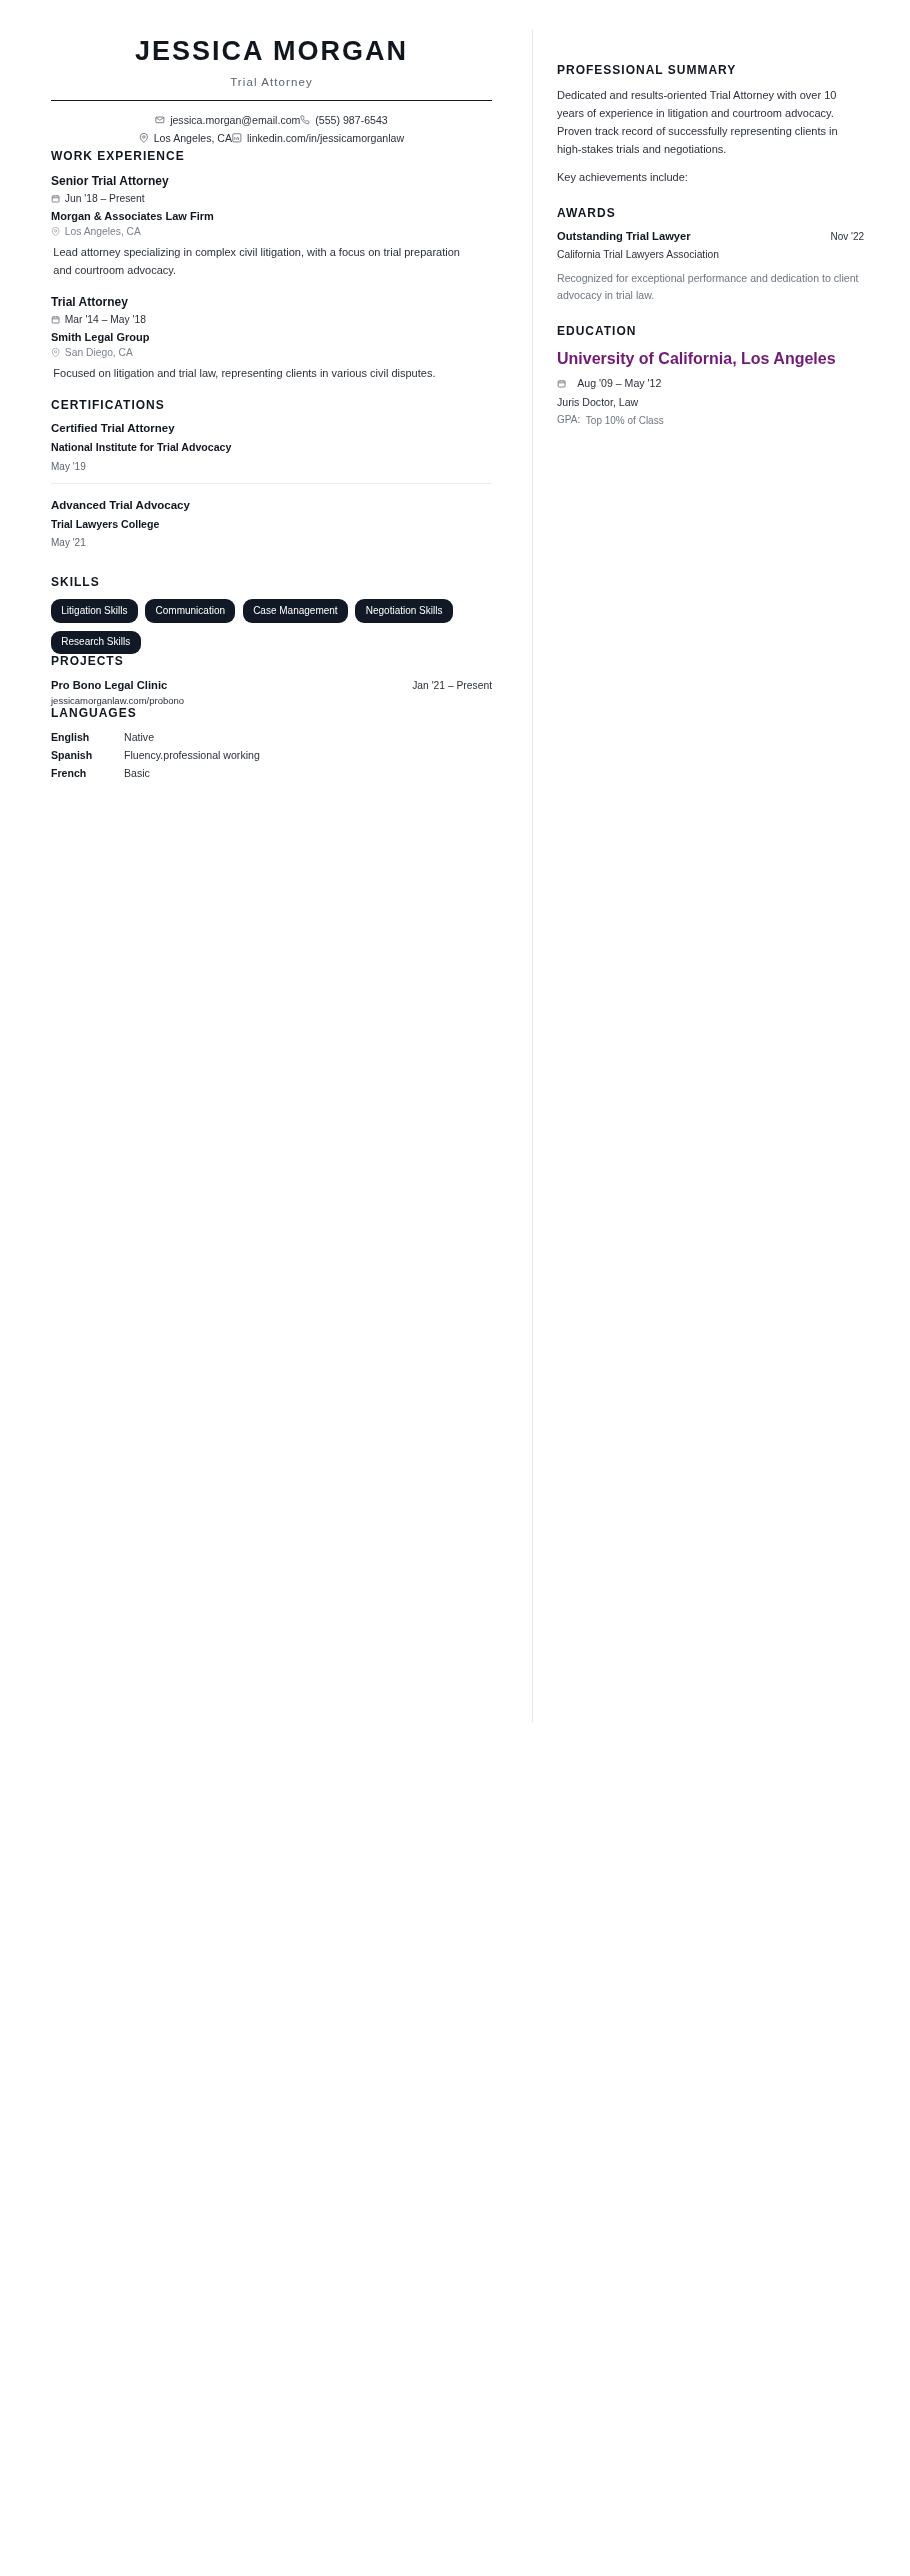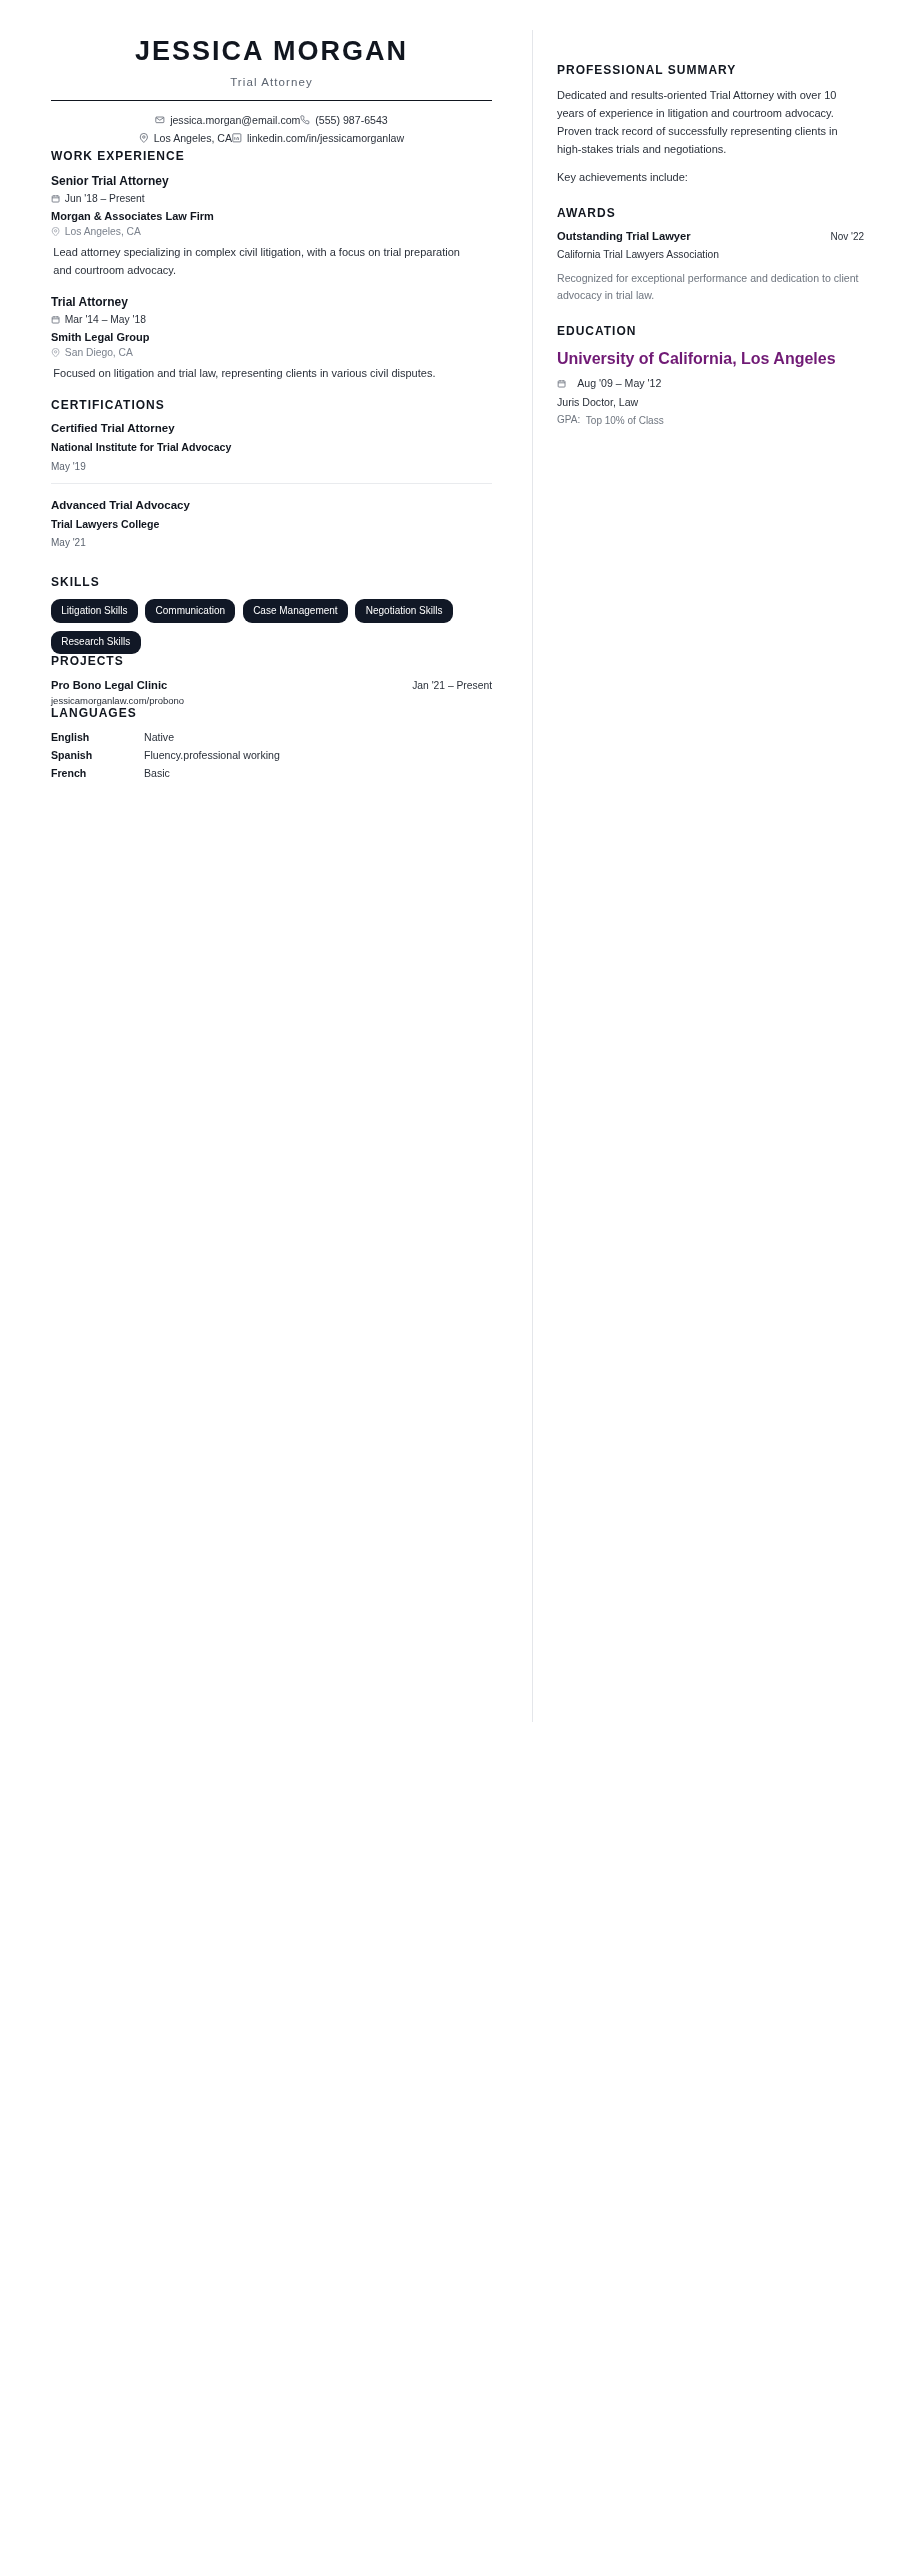--- a/index.html
+++ b/index.html
@@ -145,21 +145,21 @@
 
   
   .proj-head { display: flex; justify-content: space-between; align-items: baseline; }
   .proj-name { font-size: 11.2px; font-weight: bold; color: #11161f; }
   .proj-date { font-size: 10.3px; color: #2a303a; }
   .proj-link { font-size: 9.5px; color: #2a303a; margin-top: 4.6px; }
   .proj-desc { font-size: 9.7px; color: #6e757f; line-height: 1.62; margin-top: 9.2px; max-width: 476px; }
 
   
   .lang-row { display: flex; font-size: 10.6px; margin-bottom: 6.3px; }
-  .lang-name { width: 93px; font-weight: bold; color: #11161f; }
+  .lang-name { width: 73px; font-weight: bold; color: #11161f; }
   .lang-level { color: #2a303a; }
 
   
   .summary-p {
     font-size: 11px;
     line-height: 1.62;
     color: #2a303a;
     margin-bottom: 10.3px;
   }
   .award { margin-bottom: 3.4px; }

